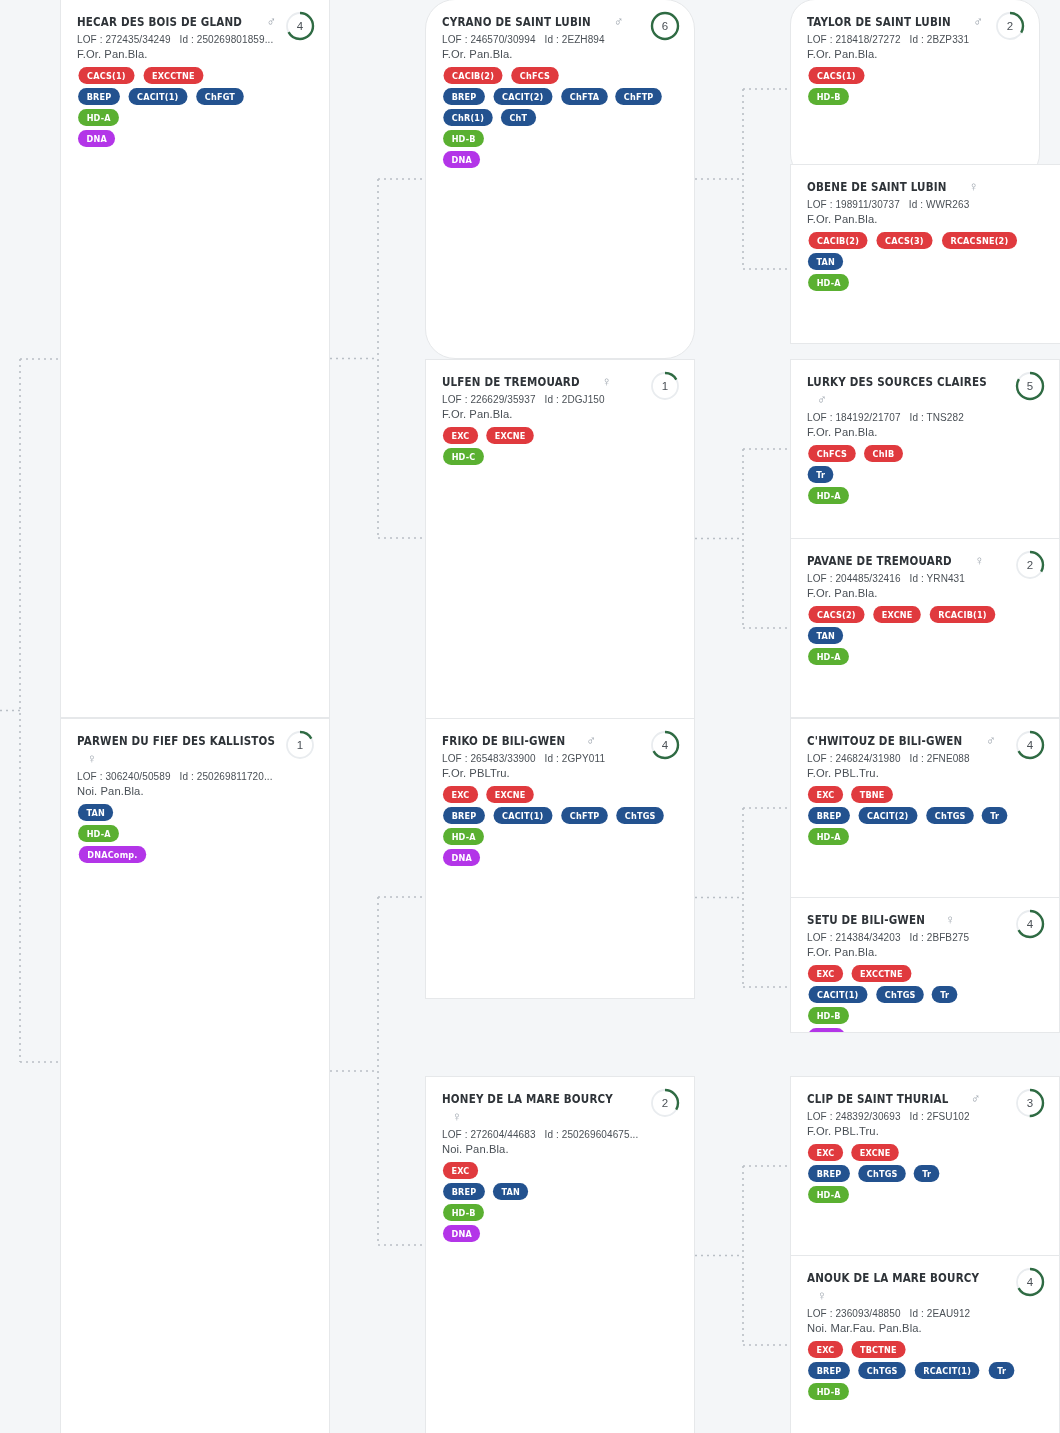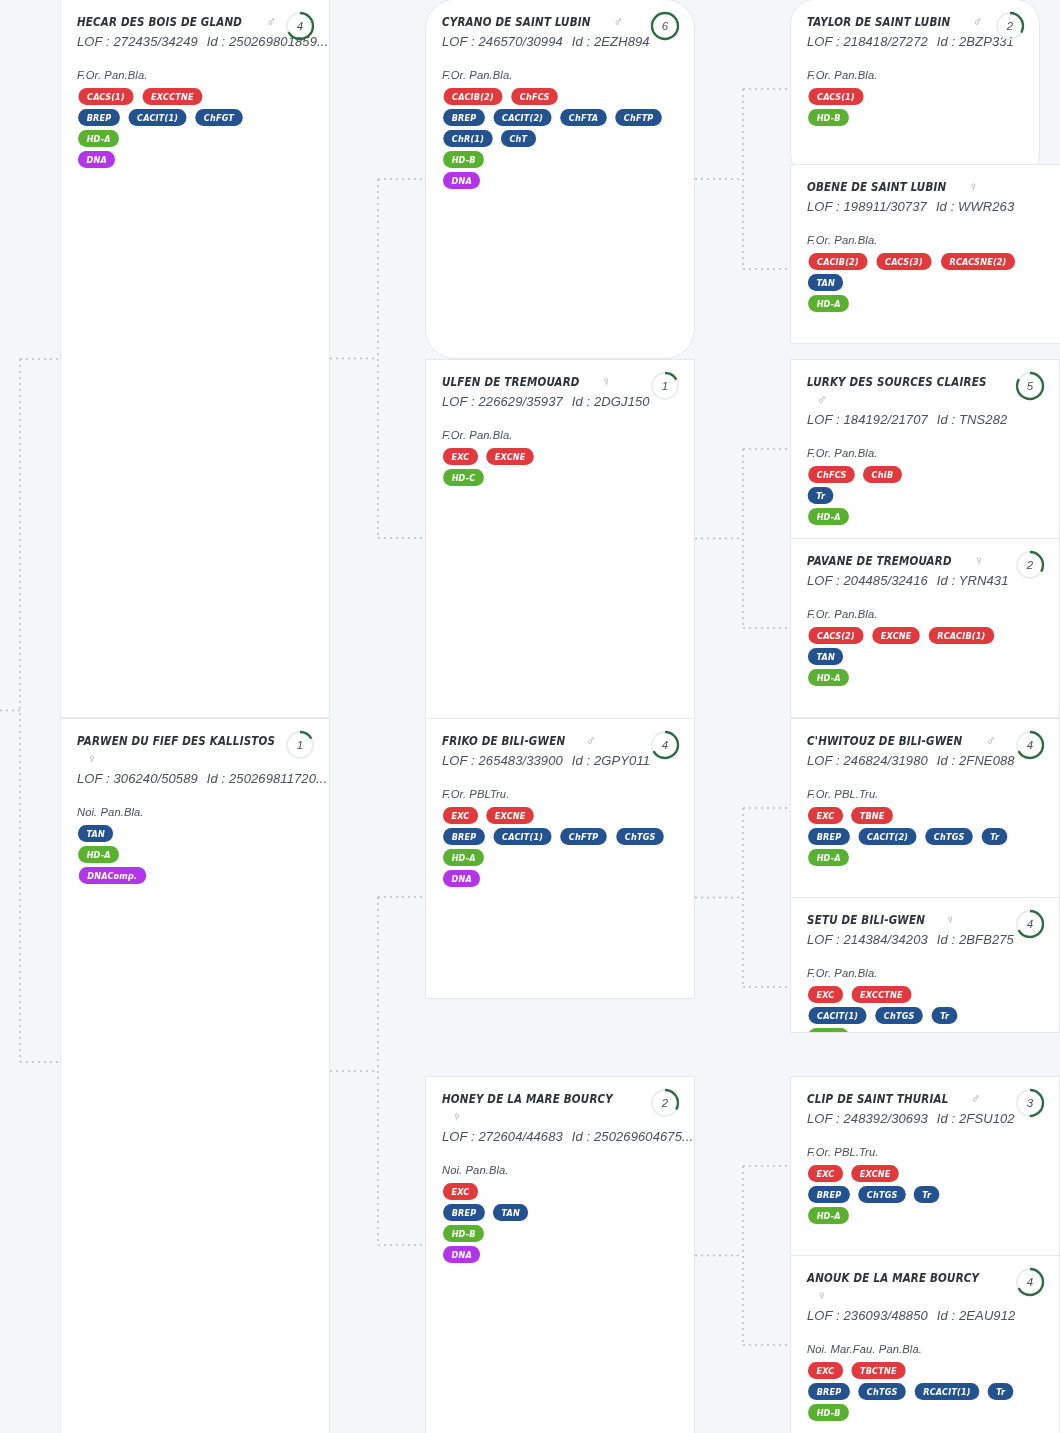--- a/index.html
+++ b/index.html
@@ -14,21 +14,20 @@
   
   .links { position: absolute; inset: 0; width: 1060px; height: 1433px; pointer-events: none; }
 
   
   .card {
     position: absolute;
     background: #ffffff;
     border: 1px solid #e6e8ea;
     padding: 12px 14px 10px 16px;
     overflow: hidden;
-    font-style: italic;
   }
   .card-head { display: flex; align-items: flex-start; }
   .card-titlewrap { flex: 1 1 auto; min-width: 0; }
   .name {
     font-family: "DejaVu Sans Condensed", "Liberation Sans", sans-serif;
     font-size: 12.5px;
     font-weight: 700;
     letter-spacing: .2px;
     color: #2e3338;
     display: inline-block;
@@ -44,28 +43,28 @@
     font-size: 13px;
     color: #9aa2ab;
     vertical-align: middle;
     line-height: 1;
   }
   .sex.male { color: #9aa2ab; }
   .sex.female { color: #9aa2ab; }
 
   .ident {
     margin-top: 4px;
-    font-size: 13px;
+    font-size: 10px;
     color: #4a5056;
     white-space: nowrap;
     letter-spacing: .1px;
   }
   .ident .gap { display: inline-block; width: 9px; }
   .robe {
-    margin-top: 20px;
+    margin-top: 3px;
     font-size: 11.2px;
     color: #4a5056;
     white-space: nowrap;
     letter-spacing: .1px;
   }
 
   
   .ring { position: relative; width: 30px; height: 30px; flex: 0 0 auto; margin-left: 6px; margin-top: -1px; }
   .ring svg { display: block; transform: rotate(-90deg); }
   .ring .num {

